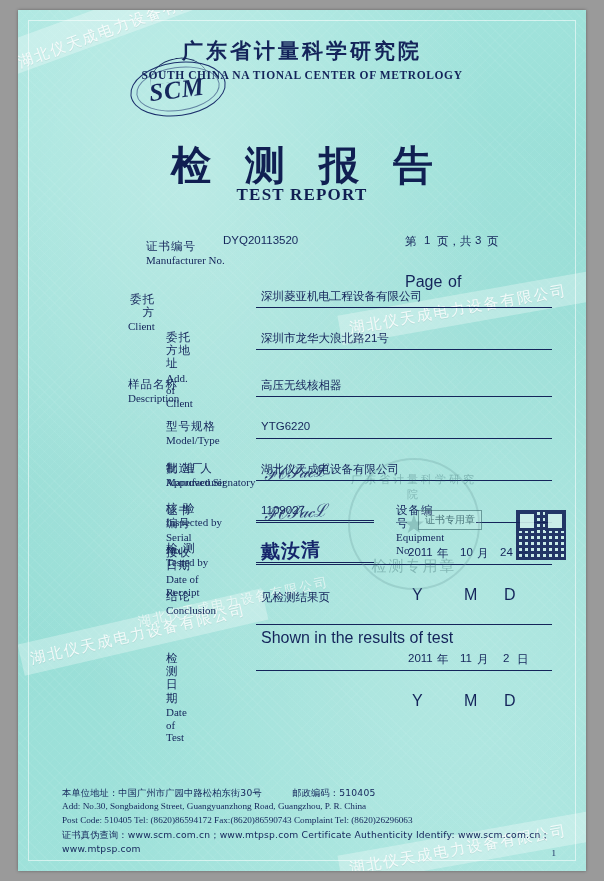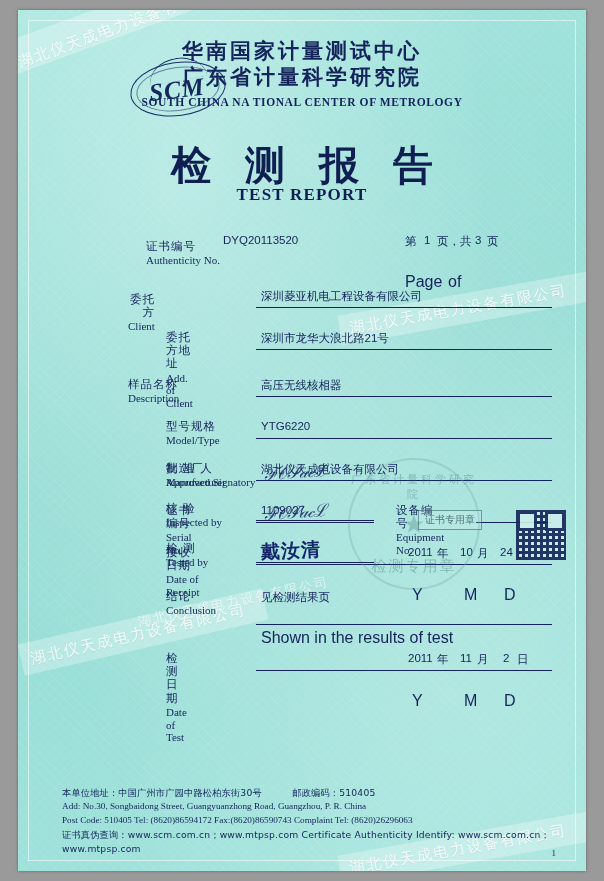--- a/index.html
+++ b/index.html
@@ -350,34 +350,33 @@
   <div class="wm wm4">湖北仪天成电力设备有限公司</div>
   <div class="wm wm5">湖北仪天成电力设备有限公司</div>
 
   <div class="header">
     <div class="logo">
       <div class="ell"></div>
       <div class="ell2"></div>
       <div class="swoosh"></div>
       <div class="scm">SCM</div>
     </div>
-    <div class="h-cn1">华南国家计量测试中心</div>
     <div class="h-cn2">广东省计量科学研究院</div>
     <div class="h-en">SOUTH CHINA NA TIONAL CENTER OF METROLOGY</div>
   </div>
 
   <div class="title-cn">检 测 报 告</div>
   <div class="title-en">TEST REPORT</div>
 
   <div class="form">
 
     <div class="row">
       <div class="lbl" style="left:128px; top:0;margin-top:8px;">
         <span class="cn">证书编号</span>
-        <span class="en">Authenticity No.</span>
+        <span class="en">Manufacturer No.</span>
       </div>
       <div class="val" style="left:205px; top:2px;">DYQ20113520</div>
 
       <div class="val" style="left:387px; top:2px;">第</div>
       <div class="val" style="left:406px; top:2px;">1</div>
       <div class="val" style="left:419px; top:2px;">页，共</div>
       <div class="val" style="left:457px; top:2px;">3</div>
       <div class="val" style="left:469px; top:2px;">页</div>
       <div class="val serif" style="left:387px; top:18px;">Page</div>
       <div class="val serif" style="left:430px; top:18px;">of</div>

